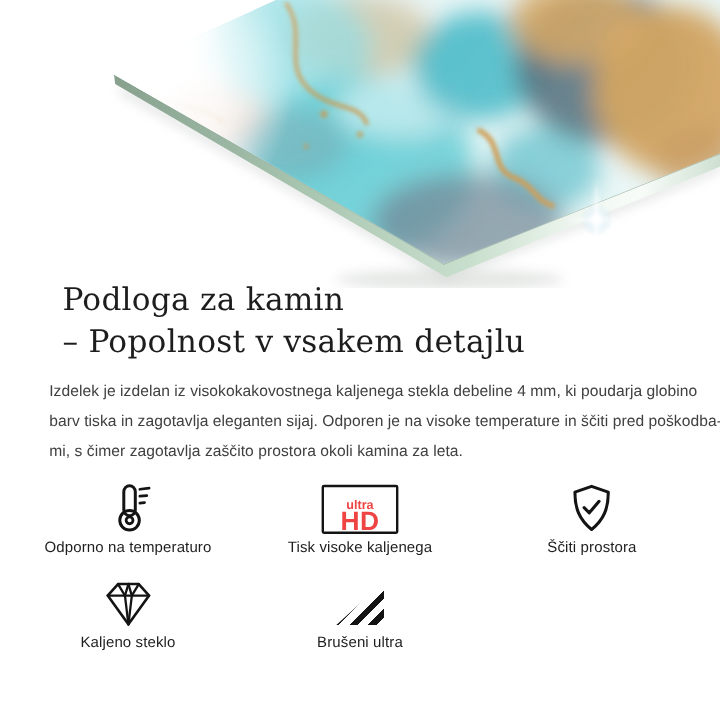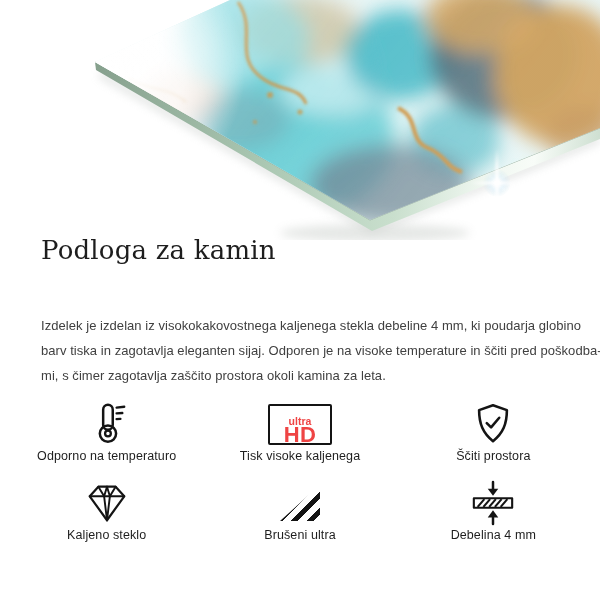--- a/index.html
+++ b/index.html
@@ -2,21 +2,21 @@
 <html><head>
 <meta charset="utf-8">
 <style>
   html,body{margin:0;padding:0;background:#ffffff;}
   .page{
     position:relative;width:600px;height:600px;background:#ffffff;overflow:hidden;
     font-family:"Liberation Sans", sans-serif;
   }
   .hero{position:absolute;top:0;left:0;width:600px;height:240px;}
   .heading{
-    position:absolute;left:41px;top:233px;
+    position:absolute;left:52px;top:233px;
     font-family:"DejaVu Serif","Liberation Serif",serif;
     font-size:26px;line-height:35px;color:#1d1d1d;font-weight:400;letter-spacing:.2px;
   }
   .paragraph{
     position:absolute;left:41px;top:313px;
     font-size:13px;line-height:25px;color:#404040;letter-spacing:.05px;
     white-space:nowrap;
   }
   .features{
     position:absolute;left:10px;top:400px;width:580px;
@@ -135,20 +135,21 @@
           <path d="M-10,-10 L10,10"></path>
             <path d="M-8,8 L8,-8"></path>
         </g>
         <circle r="2.5" fill="#ffffff"></circle>
       </g>
     </svg>
   </div>
 
   <div class="heading">
     <div>Podloga za kamin</div>
+    <div>– Popolnost v vsakem detajlu</div>
   </div>
 
   <div class="paragraph">
     <div>Izdelek je izdelan iz visokokakovostnega kaljenega stekla debeline 4 mm, ki poudarja globino</div>
     <div>barv tiska in zagotavlja eleganten sijaj. Odporen je na visoke temperature in ščiti pred poškodba-</div>
     <div>mi, s čimer zagotavlja zaščito prostora okoli kamina za leta.</div>
   </div>
 
   <div class="features">
 
@@ -200,34 +201,15 @@
       <div class="feature-label">Kaljeno steklo</div>
     </div>
 
     <div class="feature">
       <div class="icon-wrap">
         <div class="stripe-tri"></div>
       </div>
       <div class="feature-label">Brušeni ultra</div>
     </div>
 
-    <div class="feature">
-      <div class="icon-wrap">
-        <svg width="46" height="46" viewBox="0 0 48 48">
-          <path class="ln" d="M24,2 L24,9" stroke-width="2.6"></path>
-          <path d="M18.5,9 L29.5,9 L24,16.5 Z" fill="#141414"></path>
-          <rect class="ln" x="4" y="19" width="40" height="10" stroke-width="2.2"></rect>
-          <g stroke="#141414" stroke-width="2.2">
-            <path d="M8,28 L15,20"></path>
-              <path d="M14,28 L21,20"></path>
-              <path d="M20,28 L27,20"></path>
-            <path d="M26,28 L33,20"></path>
-              <path d="M32,28 L39,20"></path>
-          </g>
-          <path d="M18.5,39 L29.5,39 L24,31.5 Z" fill="#141414"></path>
-          <path class="ln" d="M24,39 L24,46" stroke-width="2.6"></path>
-        </svg>
-      </div>
-      <div class="feature-label">Debelina 4 mm</div>
-    </div>
 
   </div>
 </div>
 
 </body></html>

